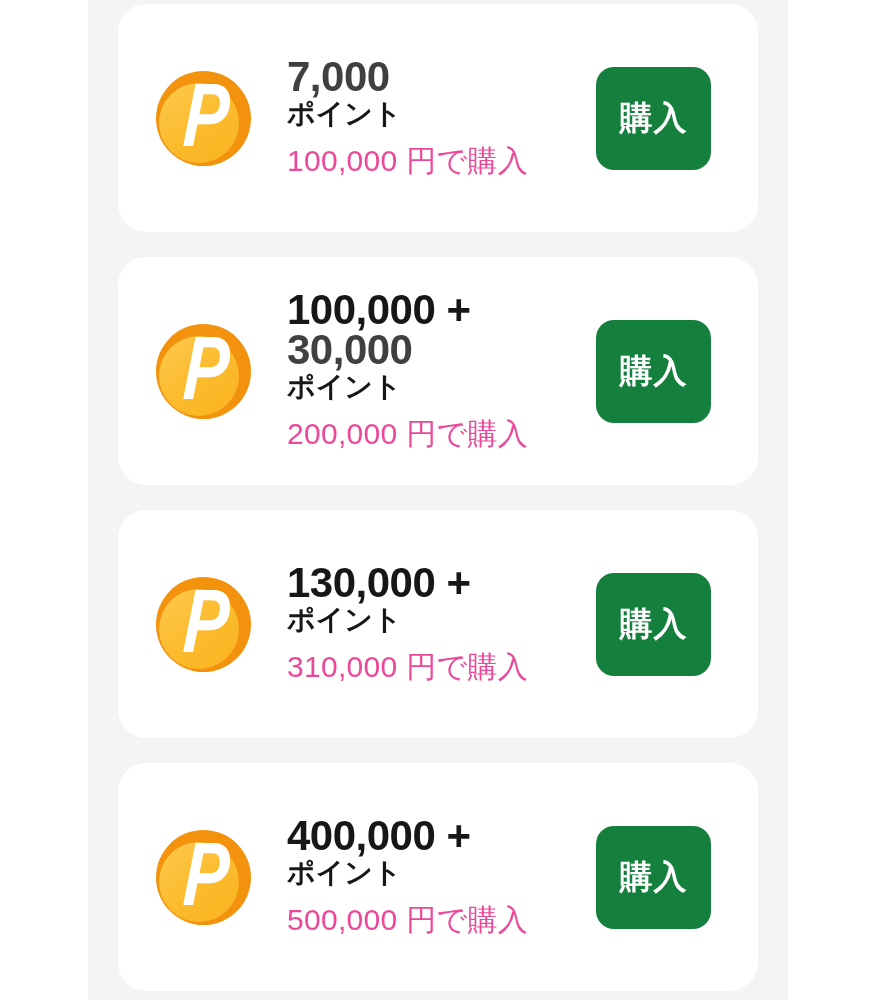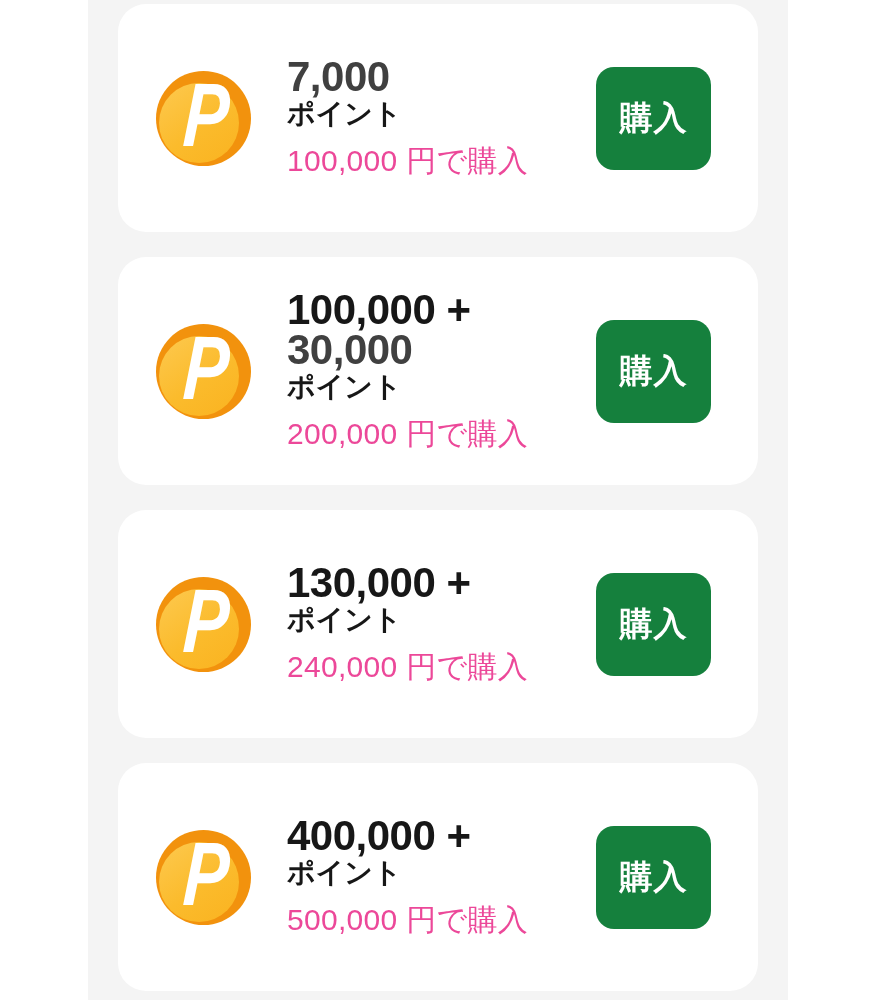--- a/index.html
+++ b/index.html
@@ -93,21 +93,21 @@
   </div>
 
   <div class="card">
     <div class="coin">
       <span class="coin-inner"></span>
       <span class="coin-p">P</span>
     </div>
     <div class="info">
       <span class="num">130,000 +</span>
       <span class="unit">ポイント</span>
-      <span class="price">240,000 円で購入</span>
+      <span class="price">310,000 円で購入</span>
     </div>
     <button class="buy">購入</button>
   </div>
 
   <div class="card">
     <div class="coin">
       <span class="coin-inner"></span>
       <span class="coin-p">P</span>
     </div>
     <div class="info">

